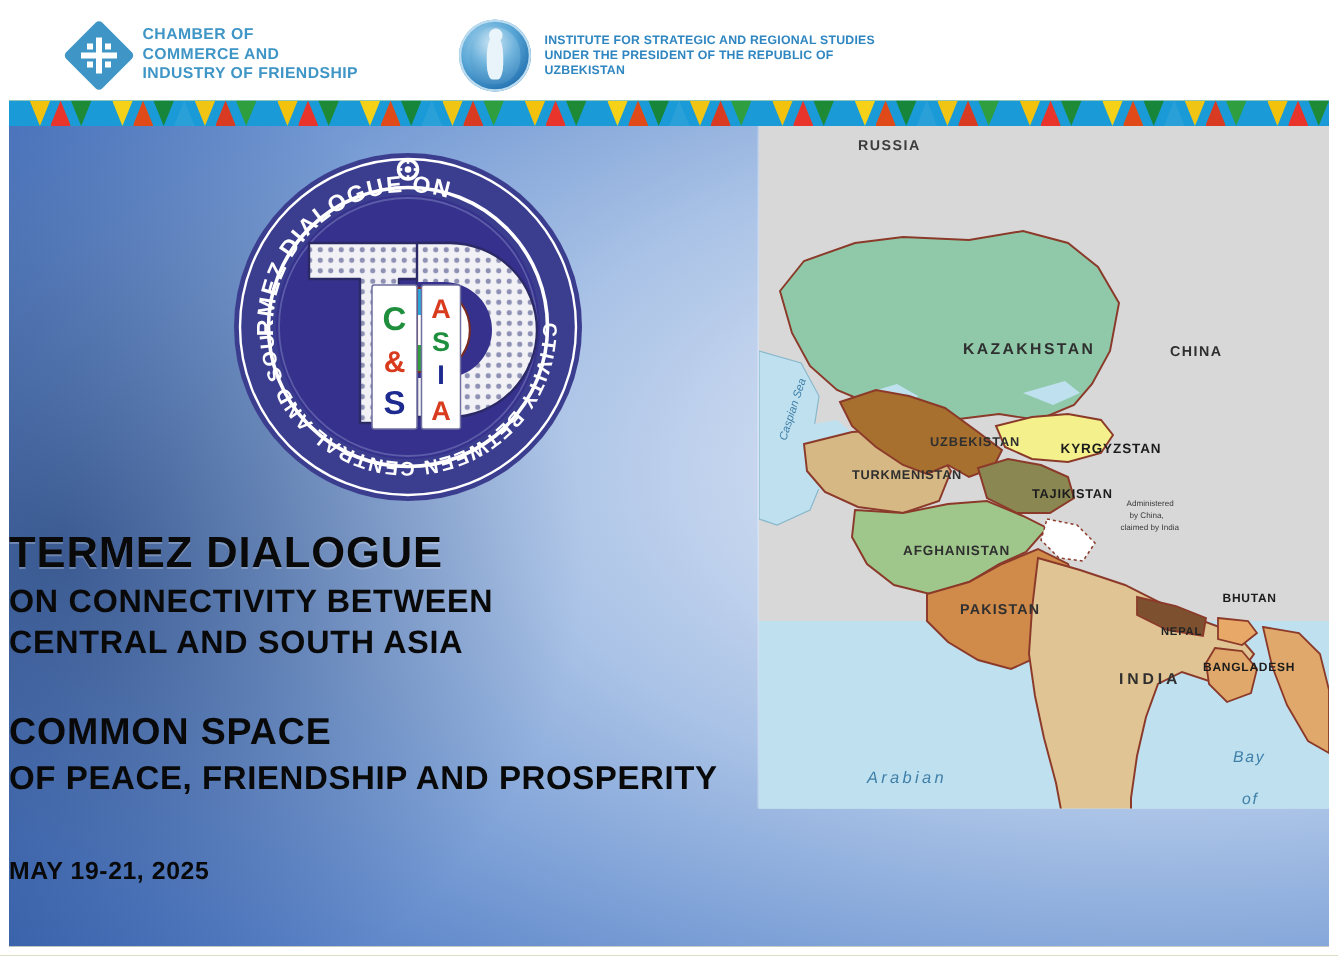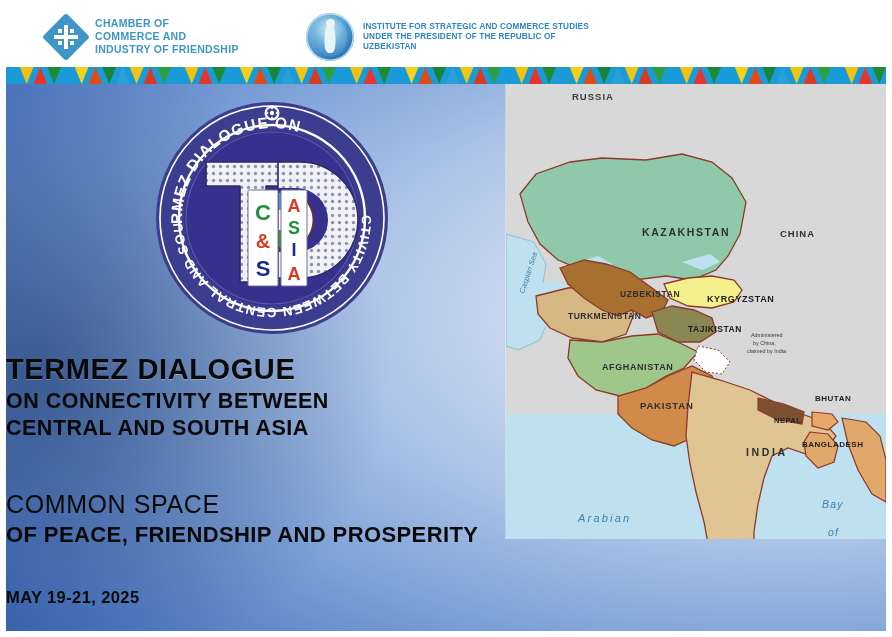--- a/index.html
+++ b/index.html
@@ -243,23 +243,23 @@
   #title-sub1, #title-sub2 {
     font-size: 21.5px;
     font-weight: bold;
     letter-spacing: .5px;
     line-height: 1.28;
     margin-top: 3px;
   }
   #title-sub2 { margin-top: 0; }
   #tagline-main {
     font-size: 25px;
-    font-weight: normal;
+    font-weight: bold;
     letter-spacing: .6px;
-    margin-top: 48px;
+    margin-top: 32px;
     line-height: 1.1;
   }
   #tagline-sub {
     font-size: 22px;
     font-weight: bold;
     letter-spacing: .4px;
     margin-top: 4px;
     line-height: 1.18;
   }
   #event-date {
@@ -316,21 +316,21 @@
         <div>COMMERCE AND</div>
         <div>INDUSTRY OF FRIENDSHIP</div>
       </div>
     </div>
 
     <div class="org org-isrs">
       <div class="isrs-mark">
         <span class="fig"></span>
       </div>
       <div class="org-text">
-        <div>INSTITUTE FOR STRATEGIC AND COMMERCE STUDIES</div>
+        <div>INSTITUTE FOR STRATEGIC AND REGIONAL STUDIES</div>
         <div>UNDER THE PRESIDENT OF THE REPUBLIC OF</div>
         <div>UZBEKISTAN</div>
       </div>
     </div>
 
 
   </div>
 
   <div id="ornament-band">
     <div class="tri-row" id="tri-row">

